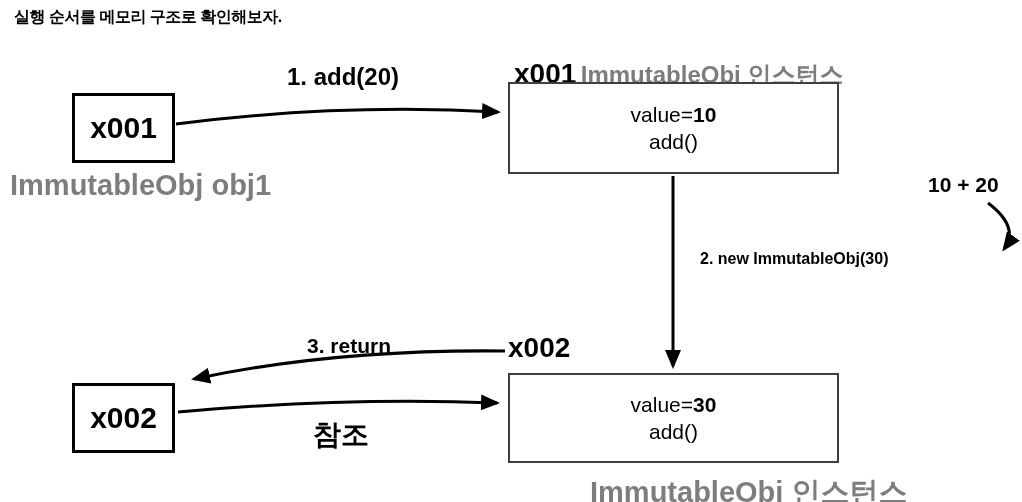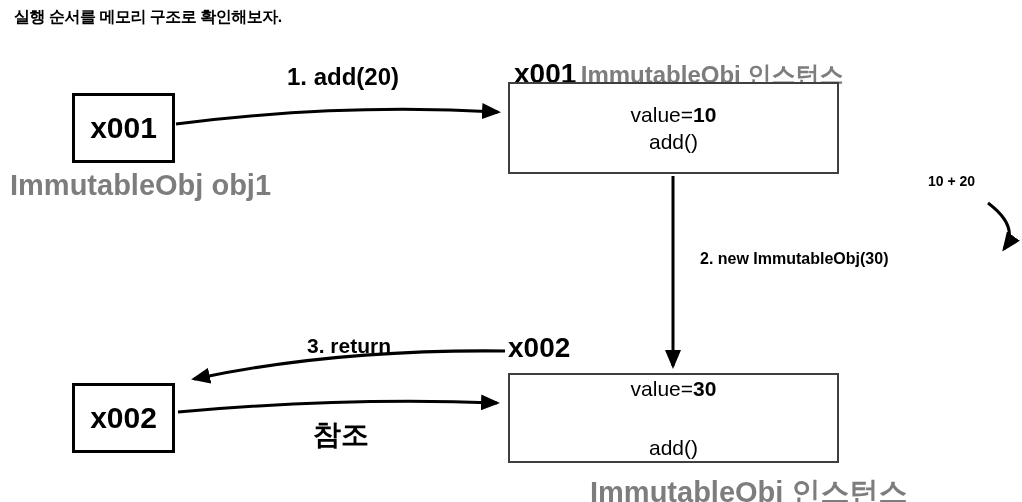--- a/index.html
+++ b/index.html
@@ -74,31 +74,31 @@
     display: flex;
     flex-direction: column;
     align-items: center;
     justify-content: center;
     background: #ffffff;
     font-size: 21px;
     line-height: 27px;
     text-align: center;
   }
   .inst-box-1 { left: 508px; top: 82px; height: 92px; }
-  .inst-box-2 { left: 508px; top: 373px; height: 90px; justify-content: space-between; }
+  .inst-box-2 { left: 508px; top: 373px; height: 90px; }
   .inst-box b { font-weight: bold; }
 
   .annot {
     font-weight: bold;
     white-space: nowrap;
   }
   .annot-step1 { left: 287px; top: 63px; font-size: 24px; }
   .annot-step2 { left: 700px; top: 250px; font-size: 16px; }
   .annot-step3 { left: 307px; top: 310px; font-size: 21px; margin-top: 24px; }
-  .annot-calc  { left: 928px; top: 173px; font-size: 14px; }
+  .annot-calc  { left: 928px; top: 173px; font-size: 21px; }
   .annot-ref   { left: 313px; top: 416px; font-size: 28px; }
   .annot-x002  { left: 508px; top: 332px; font-size: 28px; }
 
   .arrows-layer {
     left: 0; top: 0;
     width: 1022px;
     height: 502px;
     pointer-events: none;
   }
   .arrows-layer path.arrow {

